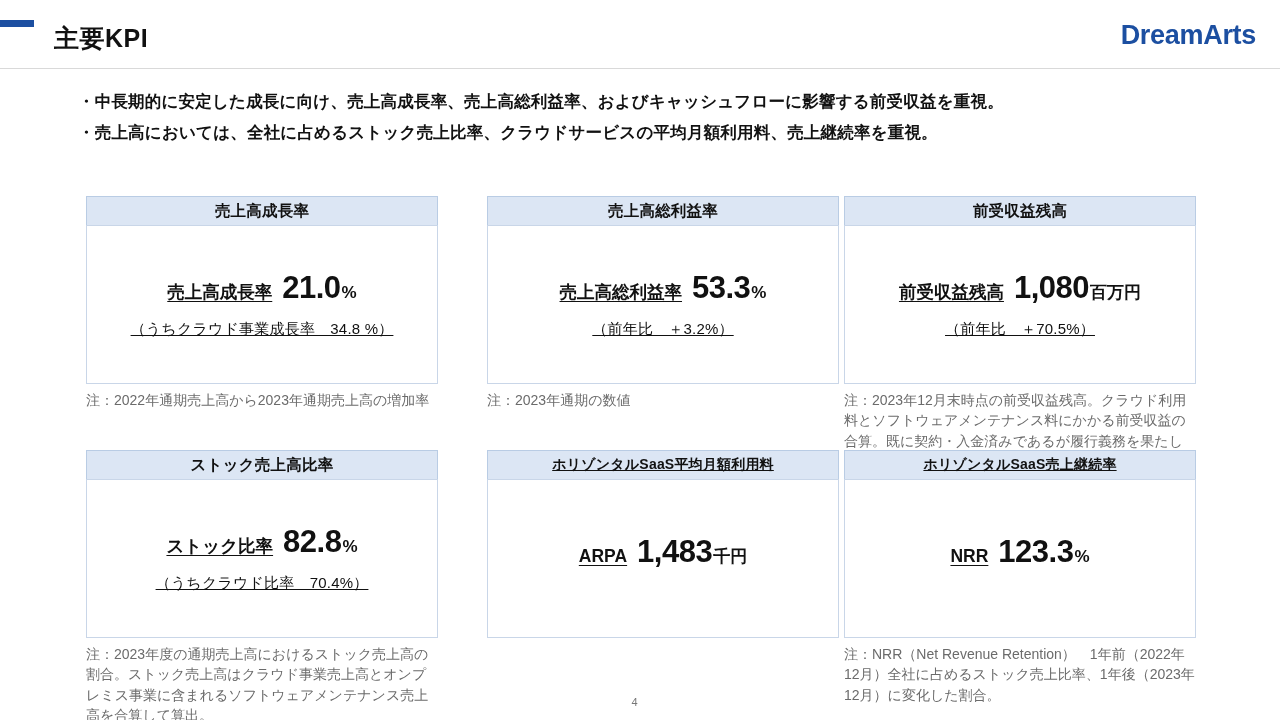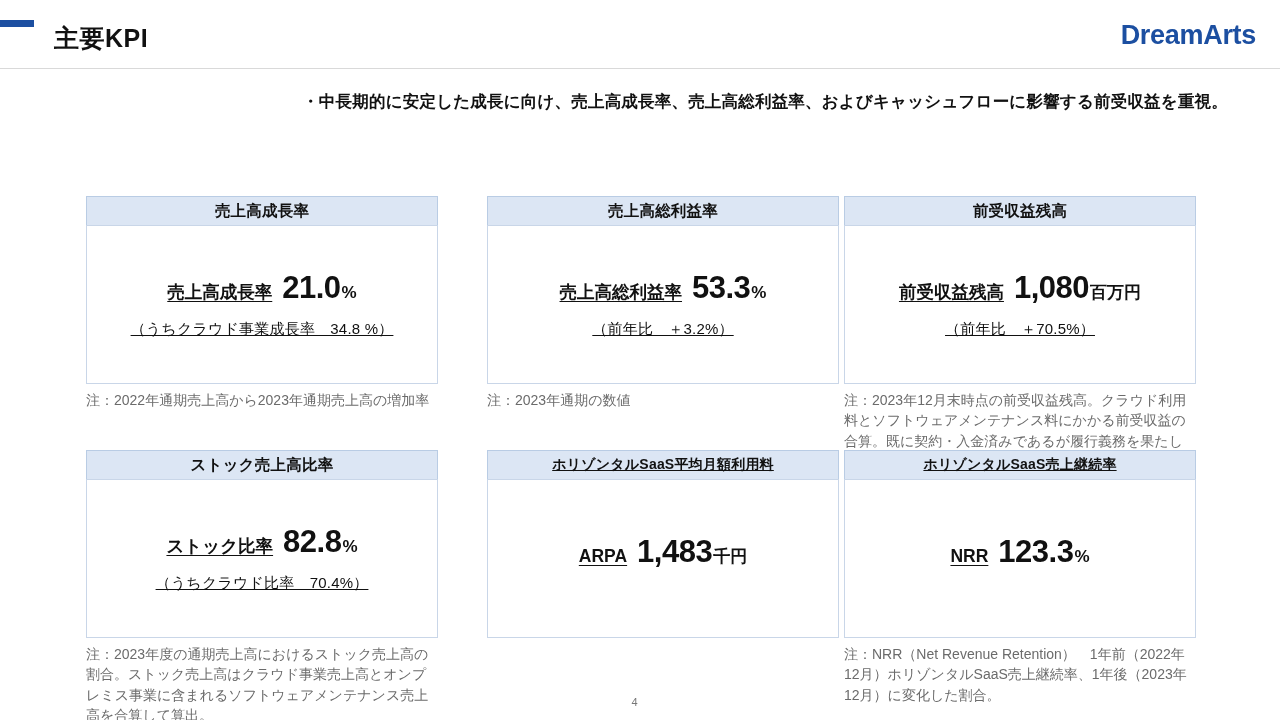--- a/index.html
+++ b/index.html
@@ -63,21 +63,20 @@
     height: 1px;
     background: #d9d9d9;
   }
 
   
   .bullets {
     position: absolute;
     left: 78px;
     top: 86px;
     width: 1150px;
-    text-align: right;
   }
   .bullet {
     font-size: 16.5px;
     font-weight: bold;
     line-height: 1.85;
     color: #111111;
     letter-spacing: 0.2px;
   }
 
   
@@ -185,20 +184,21 @@
 
   <div class="header">
     <div class="header-rule"></div>
     <div class="page-title">主要KPI</div>
     <div class="brand">DreamArts</div>
   </div>
   <div class="header-sep"></div>
 
   <div class="bullets">
     <div class="bullet">・中長期的に安定した成長に向け、売上高成長率、売上高総利益率、およびキャッシュフローに影響する前受収益を重視。</div>
+    <div class="bullet">・売上高においては、全社に占めるストック売上比率、クラウドサービスの平均月額利用料、売上継続率を重視。</div>
   </div>
 
   <div class="grid">
 
     <div class="row">
 
       <div class="card col0">
         <div class="card-head">売上高成長率</div>
         <div class="card-body">
           <div class="metric-line">
@@ -269,21 +269,21 @@
       <div class="card col2">
         <div class="card-head wide">ホリゾンタルSaaS売上継続率</div>
         <div class="card-body">
           <div class="metric-line">
             <span class="metric-label">NRR</span>
             <span class="metric-value">123.3</span>
             <span class="metric-unit">%</span>
           </div>
           <div class="metric-sub"></div>
         </div>
-        <div class="card-note">注：NRR（Net Revenue Retention）　1年前（2022年12月）ホリゾンタルSaaS売上継続率、1年後（2023年12月）に変化した割合。</div>
+        <div class="card-note">注：NRR（Net Revenue Retention）　1年前（2022年12月）全社に占めるストック売上比率、1年後（2023年12月）に変化した割合。</div>
       </div>
 
     </div>
 
   </div>
 
   <div class="page-number">4</div>
 
 </div>
 

